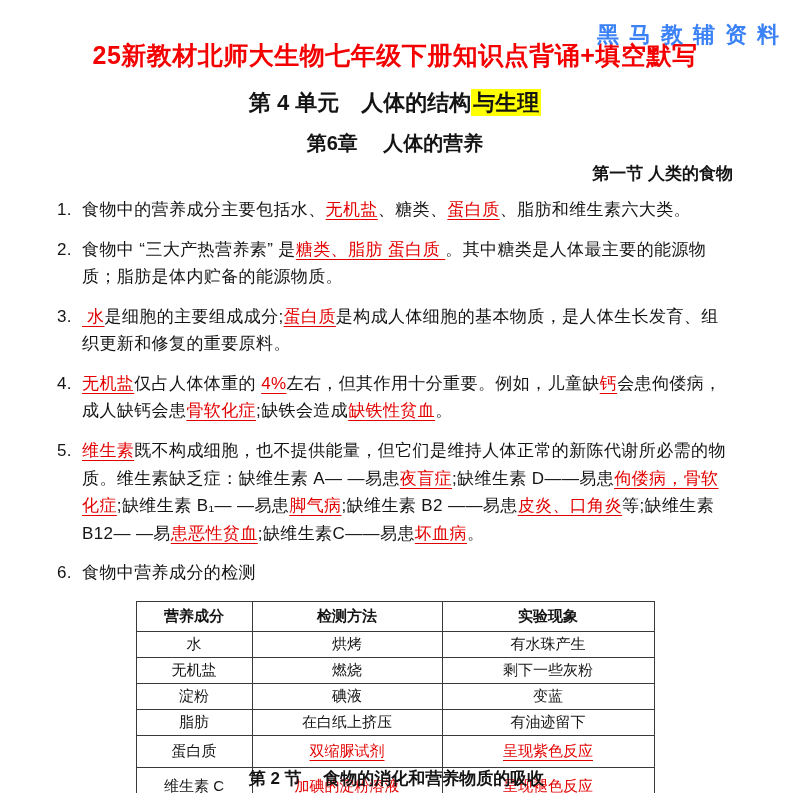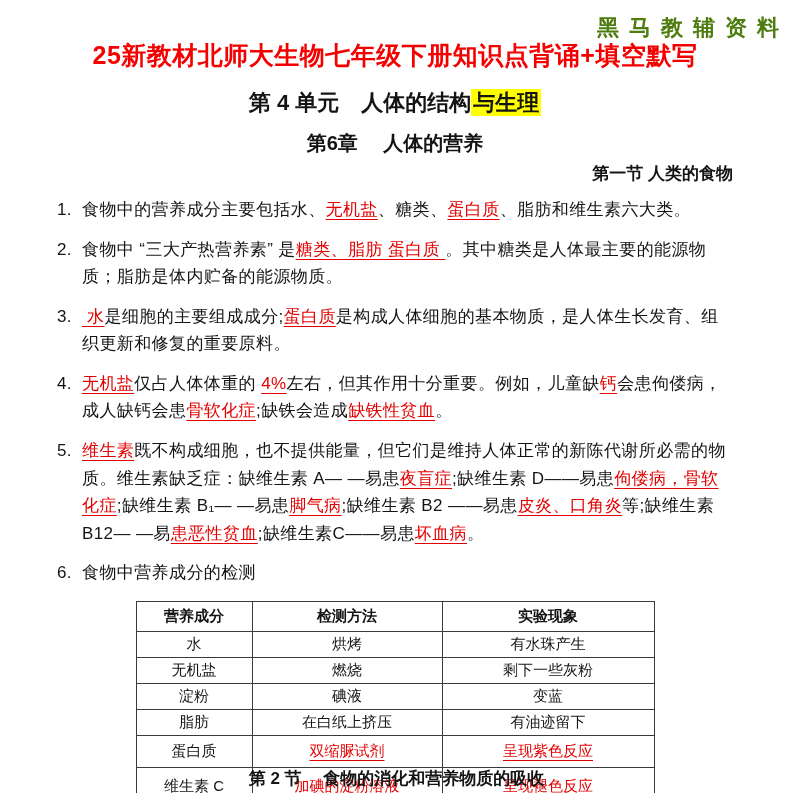--- a/index.html
+++ b/index.html
@@ -3,23 +3,23 @@
 <meta charset="utf-8">
 <style>
   :root{ --red:#e30000; --hl:#ffff00; }
   html,body{margin:0;padding:0;}
   body{
     width:793px;height:793px;background:#ffffff;overflow:hidden;
     font-family:"Liberation Sans","DejaVu Sans",sans-serif;color:#141414;
   }
   .page{position:relative;width:793px;height:793px;box-sizing:border-box;padding:0 60px 0 57px;}
   .watermark{
-    position:absolute;top:13px;right:4px;
+    position:absolute;top:20px;right:4px;
     font-family:Liberation Serif, serif;
-    font-weight:700;font-size:22px;letter-spacing:10px;color:#4d7c0f;white-space:nowrap;
+    font-weight:700;font-size:22px;letter-spacing:10px;color:#3b82f6;white-space:nowrap;
   }
   .main-title{
     margin:0;padding-top:42px;text-align:center;
     font-size:25px;line-height:1.1;font-weight:700;color:#f40000;letter-spacing:.5px;white-space:nowrap;
   }
   .unit-heading{margin:20px 0 0;text-align:center;font-size:22px;line-height:1.2;font-weight:700;}
   .highlight{background:var(--hl);padding:1px 2px;}
   .chapter-heading{margin:15px 0 0;text-align:center;font-size:20px;line-height:1.2;font-weight:700;}
   .section-heading{margin:9px 0 0;text-align:right;font-size:17px;line-height:1.2;font-weight:700;}
   .items{margin-top:4px;}

